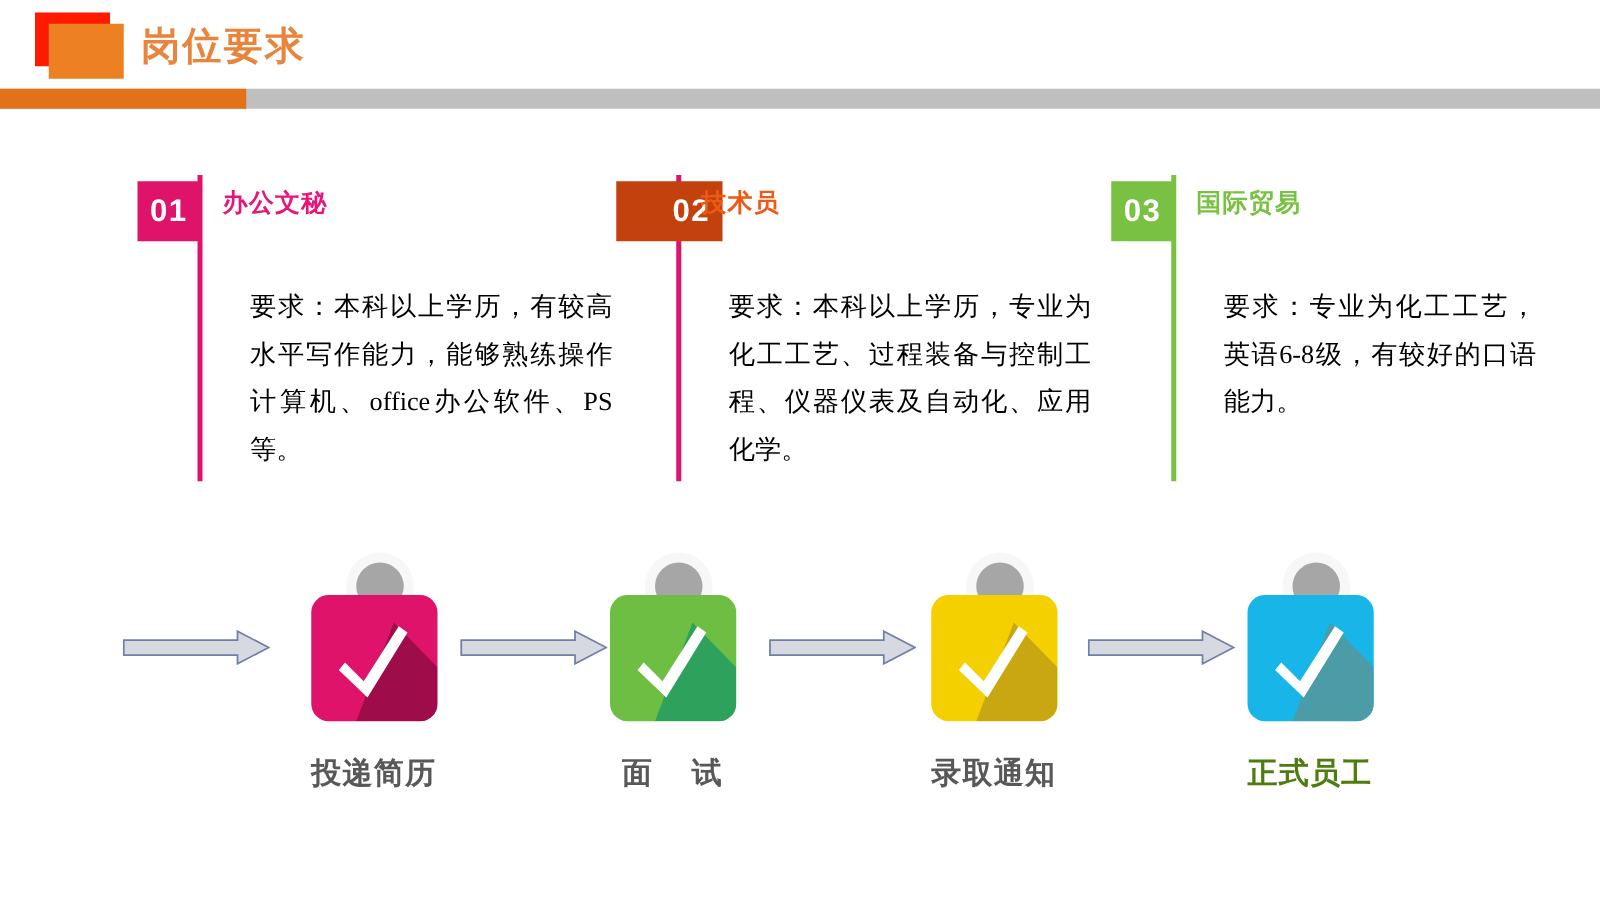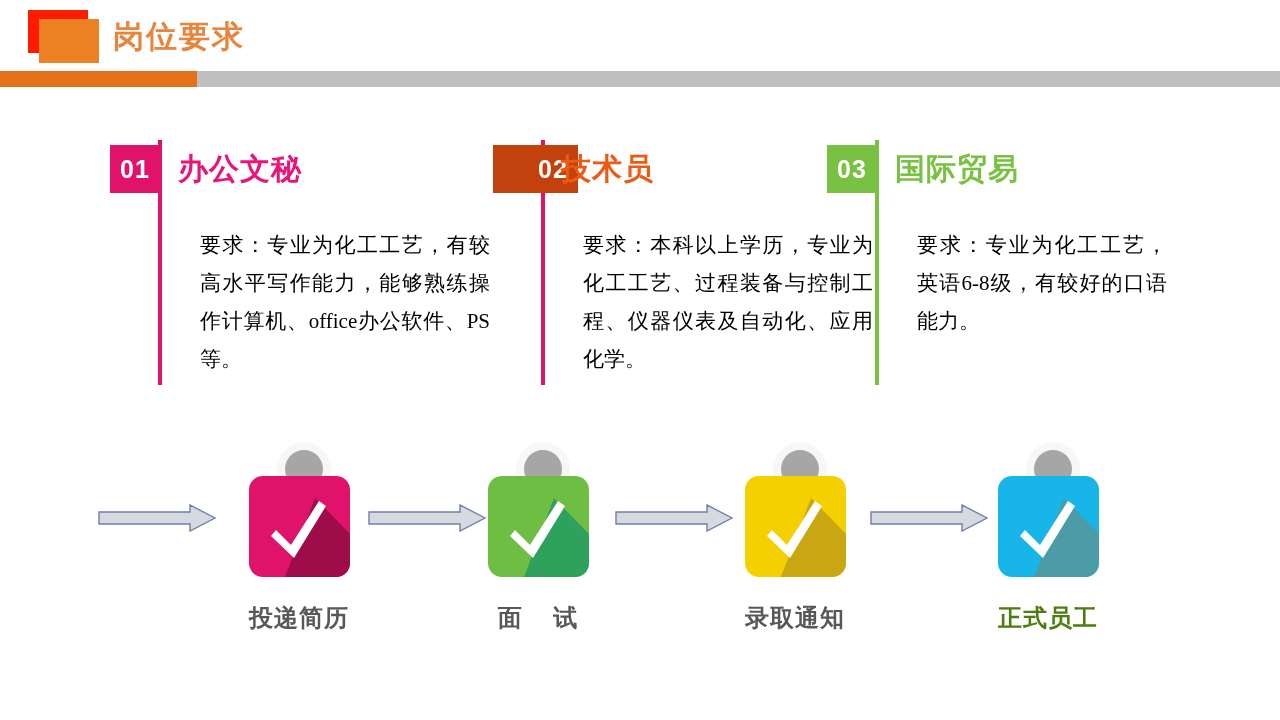--- a/index.html
+++ b/index.html
@@ -63,21 +63,21 @@
     left: 0; top: 140px;
     width: 1280px;
   }
   .col {
     position: absolute;
     top: 0;
     text-decoration: underline;
   }
   .col-1 { left: 110px; width: 380px; }
   .col-2 { left: 493px; width: 375px; }
-  .col-3 { left: 827px; width: 360px; }
+  .col-3 { left: 889px; width: 360px; }
 
   .flag {
     position: relative;
     height: 250px;
   }
   .flag-pole {
     position: absolute;
     left: 48px; top: 0;
     width: 4px; height: 245px;
   }
@@ -89,21 +89,21 @@
     font-size: 25px;
     font-weight: bold;
     letter-spacing: 1px;
     display: flex;
     align-items: center;
     justify-content: center;
   }
   .col-title {
     position: absolute;
     left: 68px; top: 9px;
-    font-size: 30px;
+    font-size: 20px;
     font-weight: bold;
     letter-spacing: 1px;
     white-space: nowrap;
   }
   .col-body {
     position: absolute;
     left: 90px;
     top: 86px;
     width: 290px;
     font-family: "Liberation Serif", "DejaVu Serif", serif;
@@ -200,21 +200,21 @@
   <div class="bar-accent" style="background: rgb(227, 113, 26);"></div>
 </div>
 
 <div class="columns">
 
   <div class="col col-1">
     <div class="flag">
       <div class="flag-pole" style="background: rgb(224, 19, 106);"></div>
       <div class="flag-box" style="background: rgb(224, 19, 106);">01</div>
       <div class="col-title" style="color: rgb(232, 20, 122);">办公文秘</div>
-      <div class="col-body">要求：专业为化工工艺，有较高水平写作能力，能够熟练操作计算机、office办公软件、PS等。</div>
+      <div class="col-body">要求：本科以上学历，有较高水平写作能力，能够熟练操作计算机、office办公软件、PS等。</div>
     </div>
   </div>
 
   <div class="col col-2">
     <div class="flag">
       <div class="flag-pole" style="background: rgb(224, 19, 106);"></div>
       <div class="flag-box" style="background: #c2410c; padding-left: 35px;">02</div>
       <div class="col-title" style="color: rgb(236, 90, 22);">技术员</div>
       <div class="col-body">要求：本科以上学历，专业为化工工艺、过程装备与控制工程、仪器仪表及自动化、应用化学。</div>
     </div>

